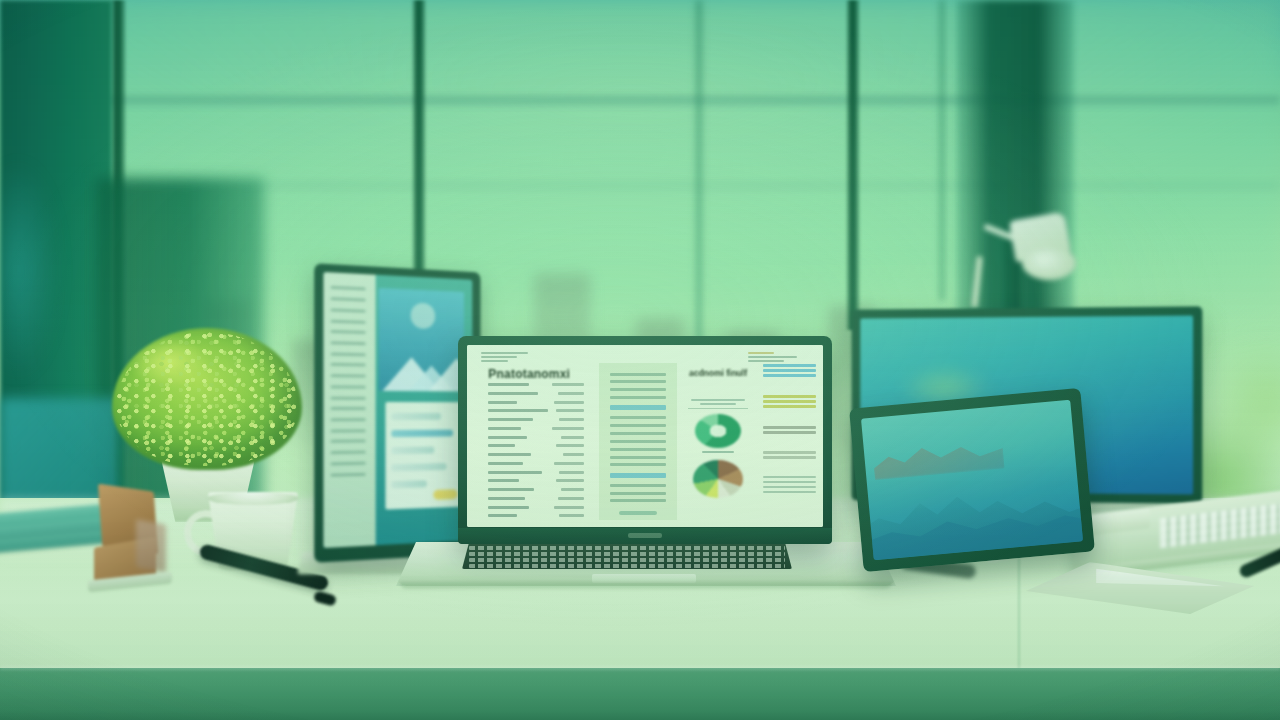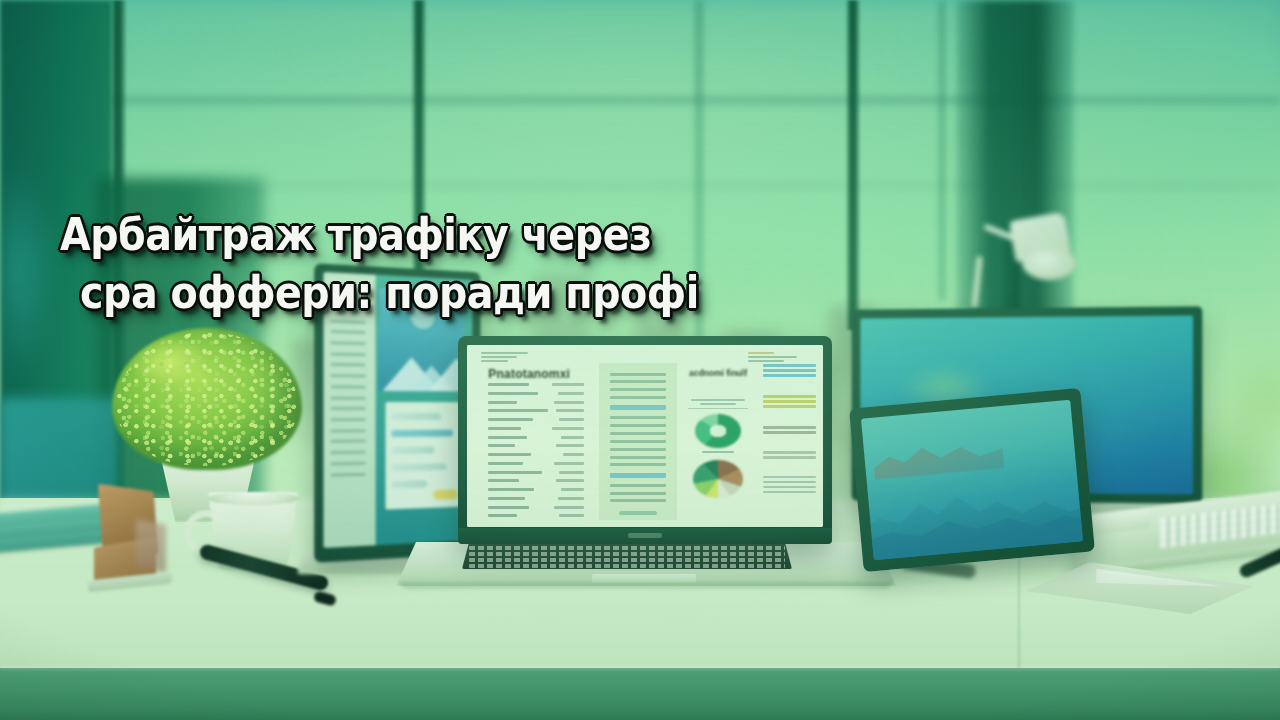--- a/index.html
+++ b/index.html
@@ -1005,18 +1005,14 @@
       <div class="crest"></div>
       <div class="ridge"></div>
       <div class="ridge2"></div>
     </div>
   </div>
 
   <div class="tint"></div>
   <div class="tint2"></div>
   <div class="vignette"></div>
 
-  <div class="title-wrap">
-    <div class="title-line l1">Арбайтраж трафіку через</div>
-    <div class="title-line l2">cpa оффери: поради профі</div>
-  </div>
 
 </div>
 
 </body></html>

